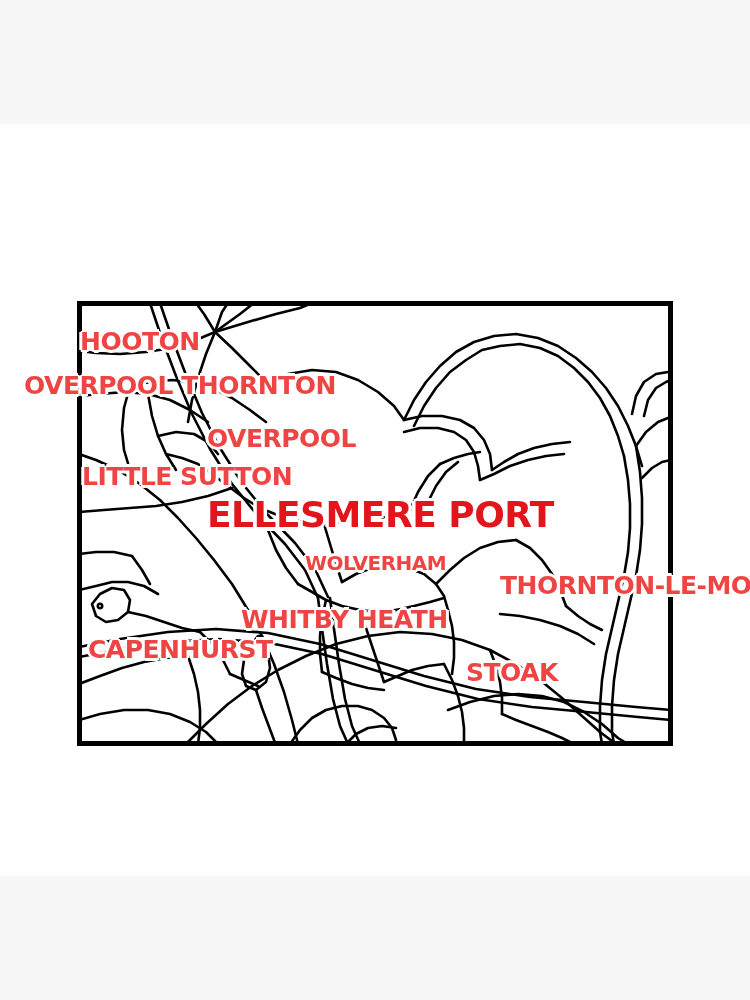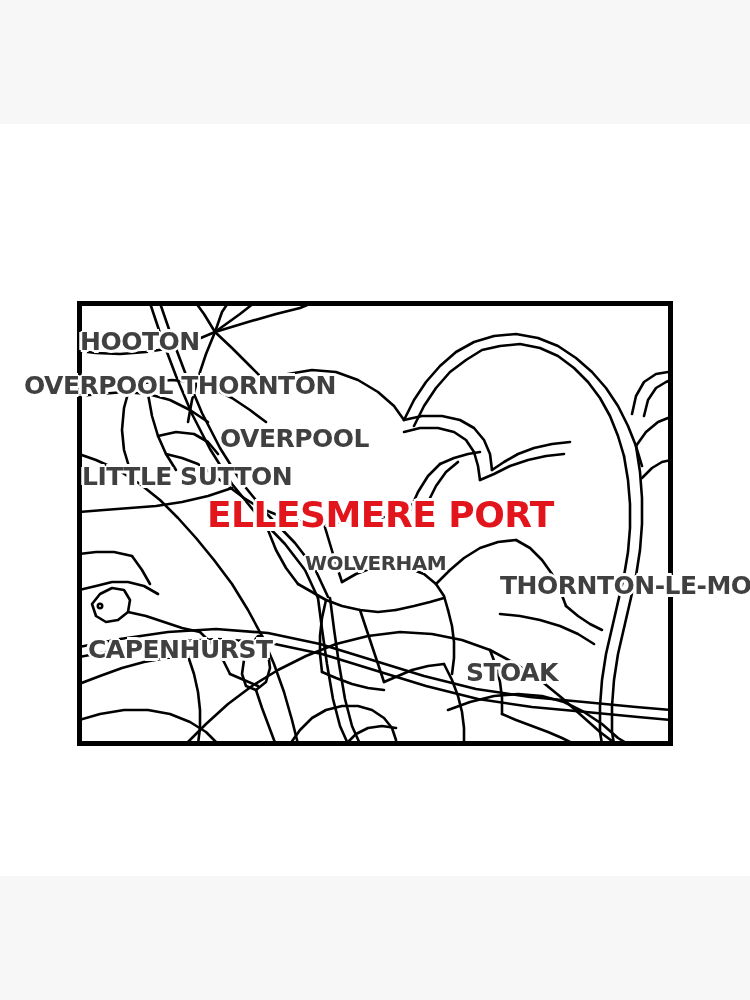--- a/index.html
+++ b/index.html
@@ -50,21 +50,21 @@
     left: 0; top: 0;
     width: 750px;
     height: 752px;
     pointer-events: none;
   }
   .map-label {
     position: absolute;
     white-space: nowrap;
     font-family: "DejaVu Sans", sans-serif;
     font-weight: bold;
-    color: #404040;
+    color: #ef4444;
     letter-spacing: -0.5px;
     line-height: 1;
     transform-origin: left bottom;
     -webkit-text-stroke: 2.0px #ffffff;
     paint-order: stroke fill;
   }
   
   .map-label {
     text-shadow:
        2px 0 0 #fff, -2px 0 0 #fff, 0 2px 0 #fff, 0 -2px 0 #fff,
@@ -200,22 +200,23 @@
         <path d="M 428,378 L 436,362 L 446,348 L 458,338"></path>
         <path d="M 440,340 L 454,334 L 468,330 L 480,328"></path>
       </g>
 
       <rect x="79.5" y="179.5" width="591" height="440" fill="none" stroke="#000000" stroke-width="5"></rect>
     </svg>
 
     <div class="label-layer">
         <div class="map-label" style="left: 80px; top: 205px; font-size: 25px;">HOOTON</div>
         <div class="map-label" style="left: 24px; top: 249px; font-size: 25px;">OVERPOOL THORNTON</div>
-        <div class="map-label" style="left: 207px; top: 302px; font-size: 25px; margin-left: 13px;">OVERPOOL</div>
+        <div class="map-label" style="left: 207px; top: 302px; font-size: 25px;">OVERPOOL</div>
         <div class="map-label label-title" style="left: 207px; top: 373px; font-size: 36px;">ELLESMERE PORT</div>
         <div class="map-label" style="left: 82px; top: 340px; font-size: 25px;">LITTLE SUTTON</div>
         <div class="map-label" style="left: 305px; top: 429px; font-size: 20px;">WOLVERHAM</div>
         <div class="map-label" style="left: 500px; top: 449px; font-size: 25px;">THORNTON-LE-MOORS</div>
+        <div class="map-label" style="left: 241px; top: 483px; font-size: 25px;">WHITBY HEATH</div>
         <div class="map-label" style="left: 88px; top: 513px; font-size: 25px;">CAPENHURST</div>
         <div class="map-label" style="left: 466px; top: 536px; font-size: 25px;">STOAK</div>
       </div>
   </div>
 </div>
 
 </body></html>

